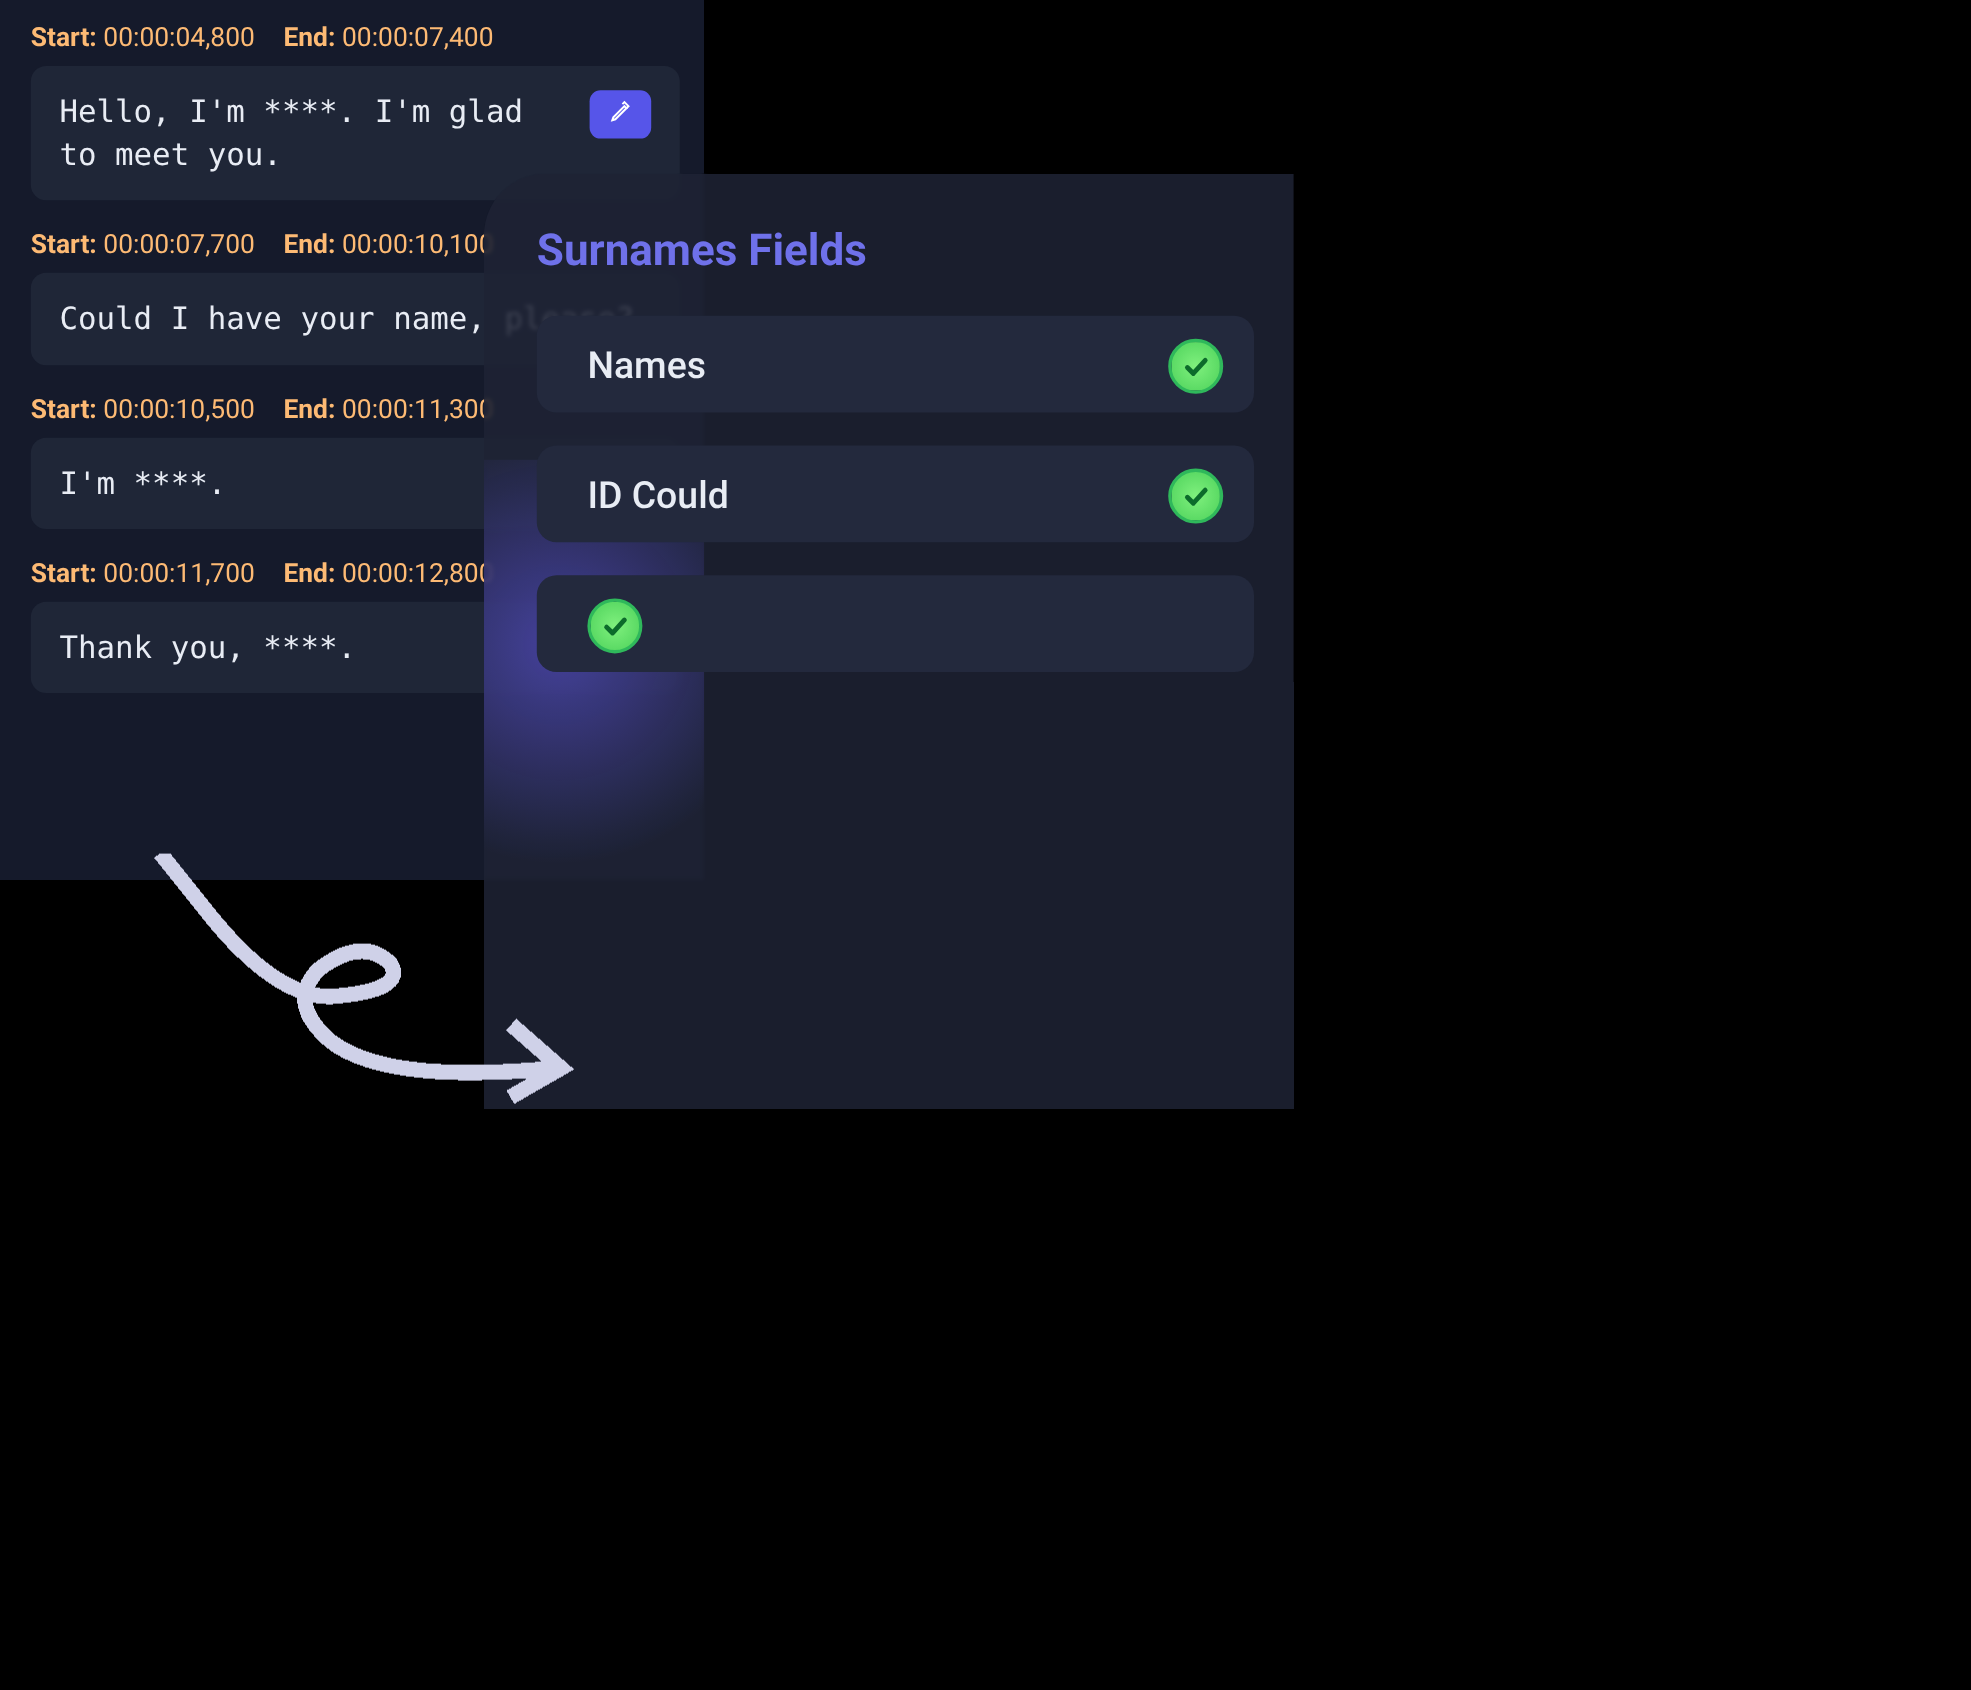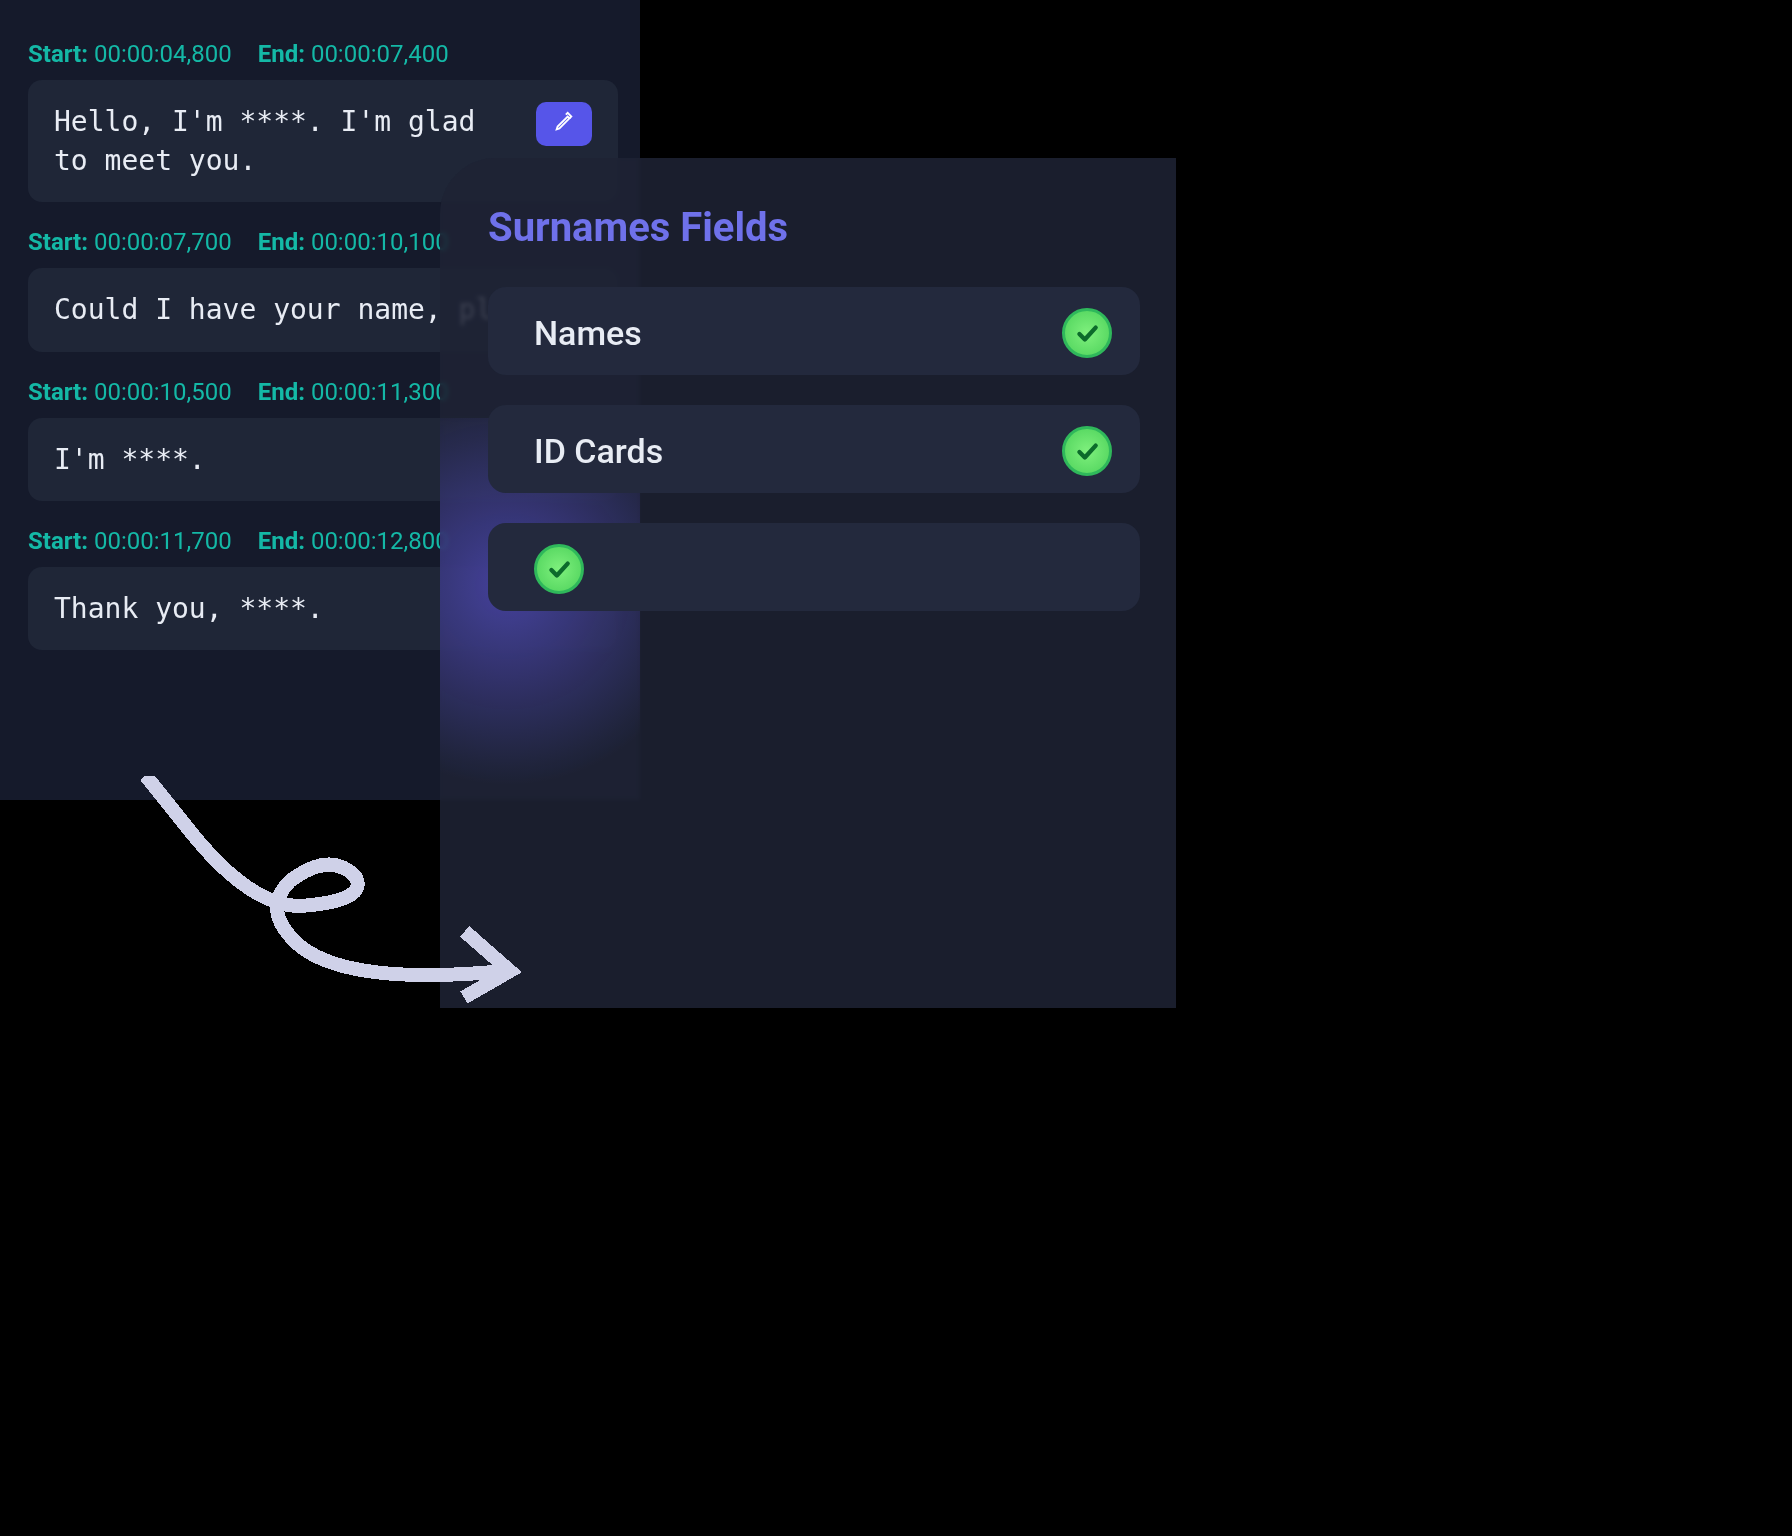--- a/index.html
+++ b/index.html
@@ -20,24 +20,23 @@
     width: 640px;
     height: 800px;
     background: #151a2b;
     padding: 20px 22px 28px 28px;
   }
   .segment { margin-bottom: 26px; }
   .times {
     display: flex;
     gap: 26px;
     font-size: 24px;
-    color: #14b8a6;
+    color: #fdba74;
     margin-bottom: 12px;
     font-weight: 400;
-    margin-top: 20px;
   }
   .times .lbl { font-weight: 700; }
   .bubble {
     background: #1f2637;
     border-radius: 14px;
     padding: 22px 26px;
     display: flex;
     gap: 16px;
     align-items: flex-start;
   }
@@ -185,21 +184,21 @@
 
     <div class="field">
       <span class="name">Names</span>
       <span class="check">
           <svg viewBox="0 0 24 24">
             <path d="M5 13l5 5L20 7"></path>
           </svg>
         </span>
     </div>
     <div class="field">
-      <span class="name">ID Cards</span>
+      <span class="name">ID Could</span>
       <span class="check">
           <svg viewBox="0 0 24 24">
             <path d="M5 13l5 5L20 7"></path>
           </svg>
         </span>
     </div>
     <div class="field">
       <span class="check">
           <svg viewBox="0 0 24 24">
             <path d="M5 13l5 5L20 7"></path>

